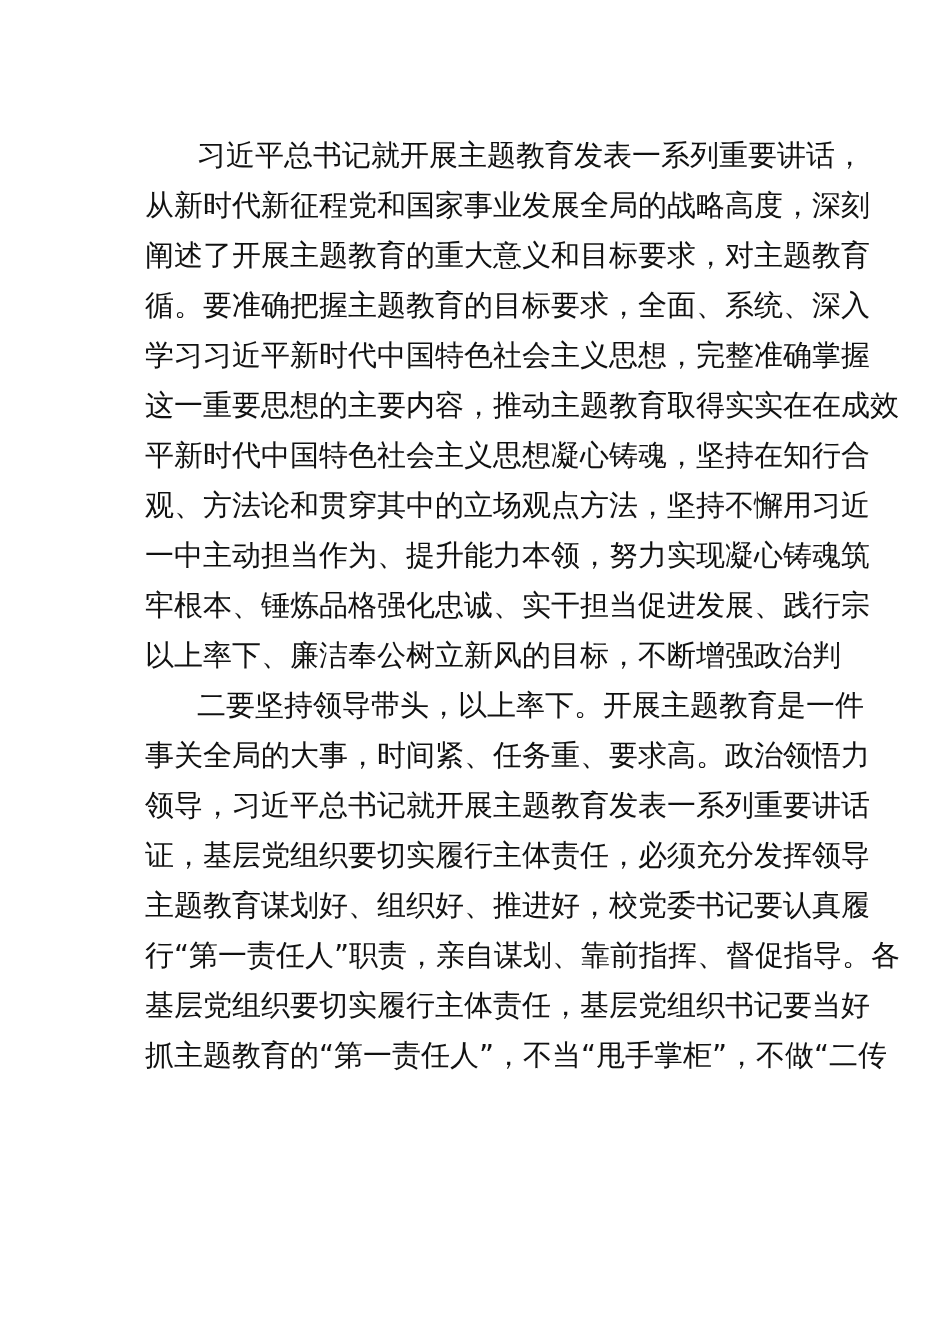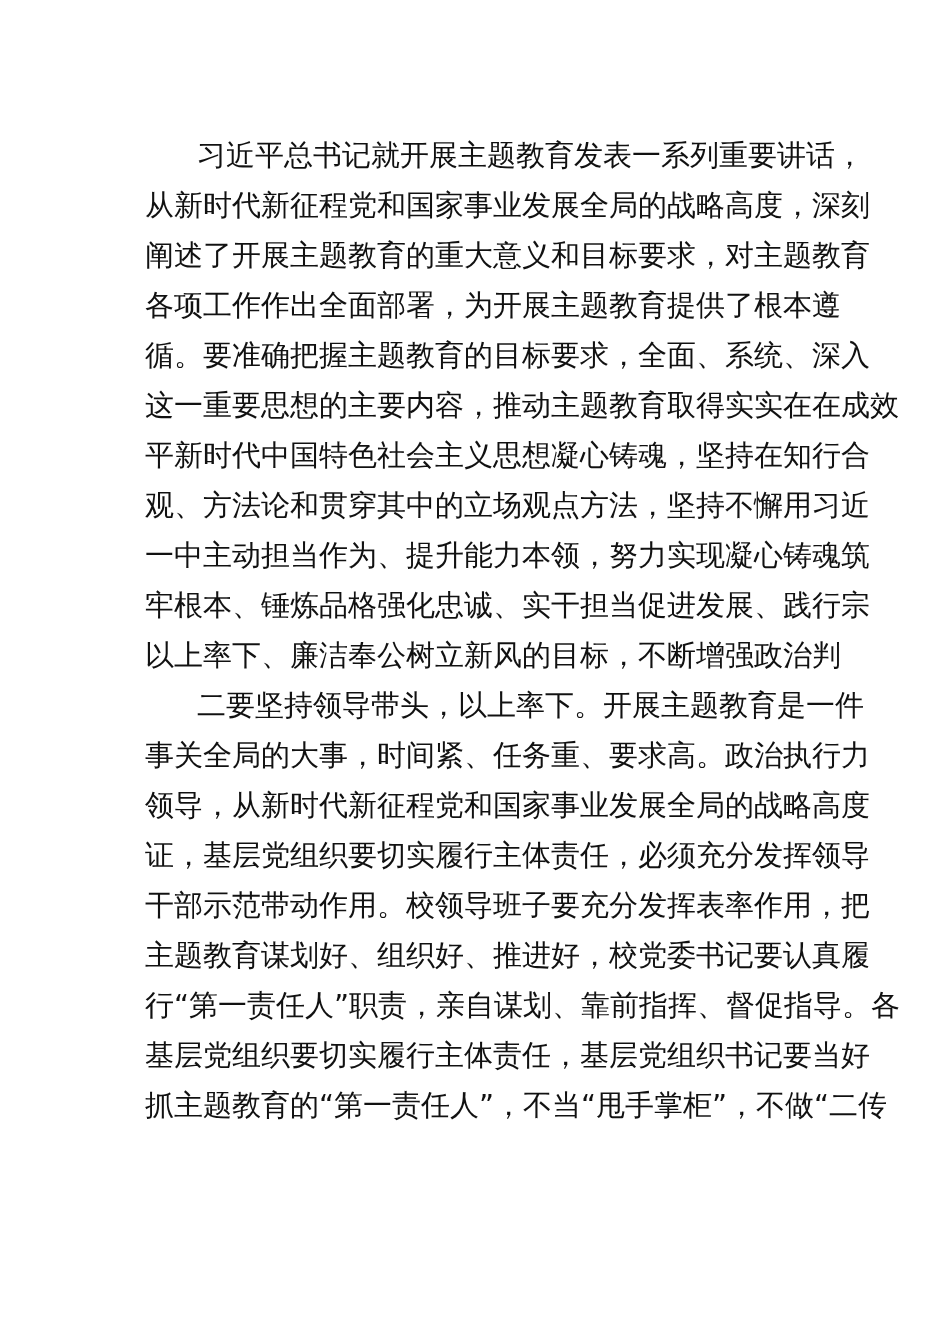--- a/index.html
+++ b/index.html
@@ -49,36 +49,35 @@
 </head>
 <body>
 
 <div class="page">
   <div class="content">
 
     <div>
       <span class="line indent">习近平总书记就开展主题教育发表一系列重要讲话，</span>
       <span class="line">从新时代新征程党和国家事业发展全局的战略高度，深刻</span>
       <span class="line">阐述了开展主题教育的重大意义和目标要求，对主题教育</span>
-      <span class="line">各项工作作出全面部署，为开展主题教育提供了根本遵</span>
       <span class="line">循。要准确把握主题教育的目标要求，全面、系统、深入</span>
+      <span class="line">学习习近平新时代中国特色社会主义思想，完整准确掌握</span>
       <span class="line">这一重要思想的主要内容，推动主题教育取得实实在在成效</span>
       <span class="line">平新时代中国特色社会主义思想凝心铸魂，坚持在知行合</span>
       <span class="line">观、方法论和贯穿其中的立场观点方法，坚持不懈用习近</span>
       <span class="line">一中主动担当作为、提升能力本领，努力实现凝心铸魂筑</span>
       <span class="line">牢根本、锤炼品格强化忠诚、实干担当促进发展、践行宗</span>
       <span class="line">以上率下、廉洁奉公树立新风的目标，不断增强政治判</span>
     </div>
 
     <div>
       <span class="line indent">二要坚持领导带头，以上率下。开展主题教育是一件</span>
-      <span class="line">事关全局的大事，时间紧、任务重、要求高。政治执行力</span>
-      <span class="line">领导，从新时代新征程党和国家事业发展全局的战略高度</span>
+      <span class="line">事关全局的大事，时间紧、任务重、要求高。政治领悟力</span>
+      <span class="line">领导，习近平总书记就开展主题教育发表一系列重要讲话</span>
       <span class="line">证，基层党组织要切实履行主体责任，必须充分发挥领导</span>
-      <span class="line">干部示范带动作用。校领导班子要充分发挥表率作用，把</span>
       <span class="line">主题教育谋划好、组织好、推进好，校党委书记要认真履</span>
       <span class="line">行“第一责任人”职责，亲自谋划、靠前指挥、督促指导。各</span>
       <span class="line">基层党组织要切实履行主体责任，基层党组织书记要当好</span>
       <span class="line">抓主题教育的“第一责任人”，不当“甩手掌柜”，不做“二传</span>
     </div>
 
   </div>
 </div>
 
 </body></html>

